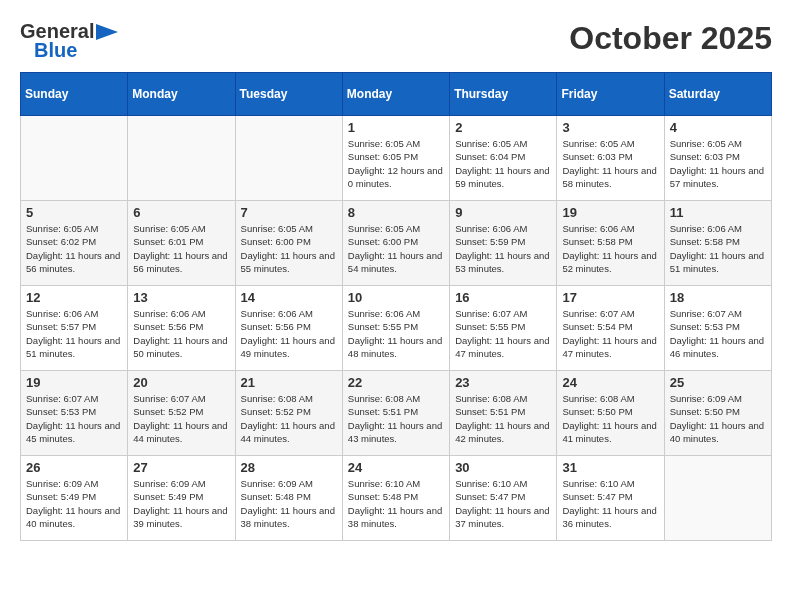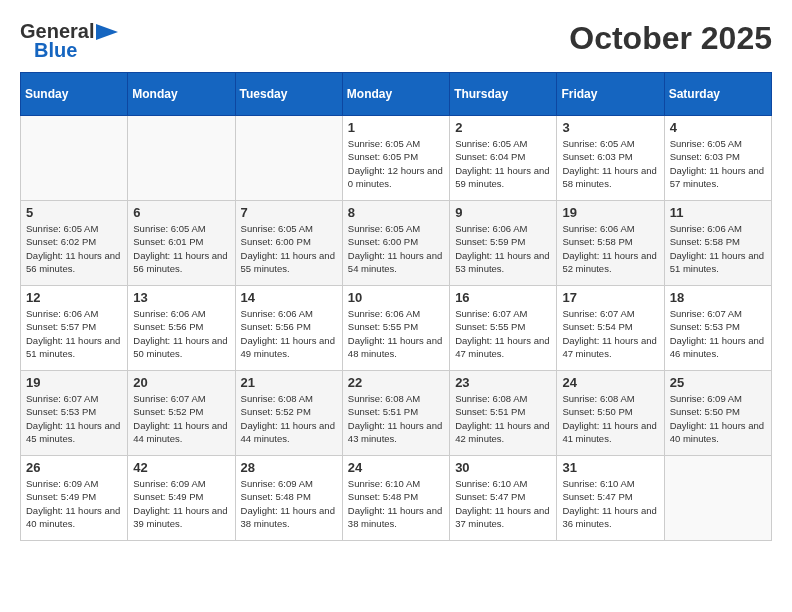--- a/index.html
+++ b/index.html
@@ -215,21 +215,21 @@
           <div class="day-number">25</div>
           <div class="day-info">Sunrise: 6:09 AM<br>Sunset: 5:50 PM<br>Daylight: 11 hours and 40 minutes.</div>
         </td>
       </tr>
       <tr>
         <td>
           <div class="day-number">26</div>
           <div class="day-info">Sunrise: 6:09 AM<br>Sunset: 5:49 PM<br>Daylight: 11 hours and 40 minutes.</div>
         </td>
         <td>
-          <div class="day-number">42</div>
+          <div class="day-number">27</div>
           <div class="day-info">Sunrise: 6:09 AM<br>Sunset: 5:49 PM<br>Daylight: 11 hours and 39 minutes.</div>
         </td>
         <td>
           <div class="day-number">28</div>
           <div class="day-info">Sunrise: 6:09 AM<br>Sunset: 5:48 PM<br>Daylight: 11 hours and 38 minutes.</div>
         </td>
         <td>
           <div class="day-number">24</div>
           <div class="day-info">Sunrise: 6:10 AM<br>Sunset: 5:48 PM<br>Daylight: 11 hours and 38 minutes.</div>
         </td>

